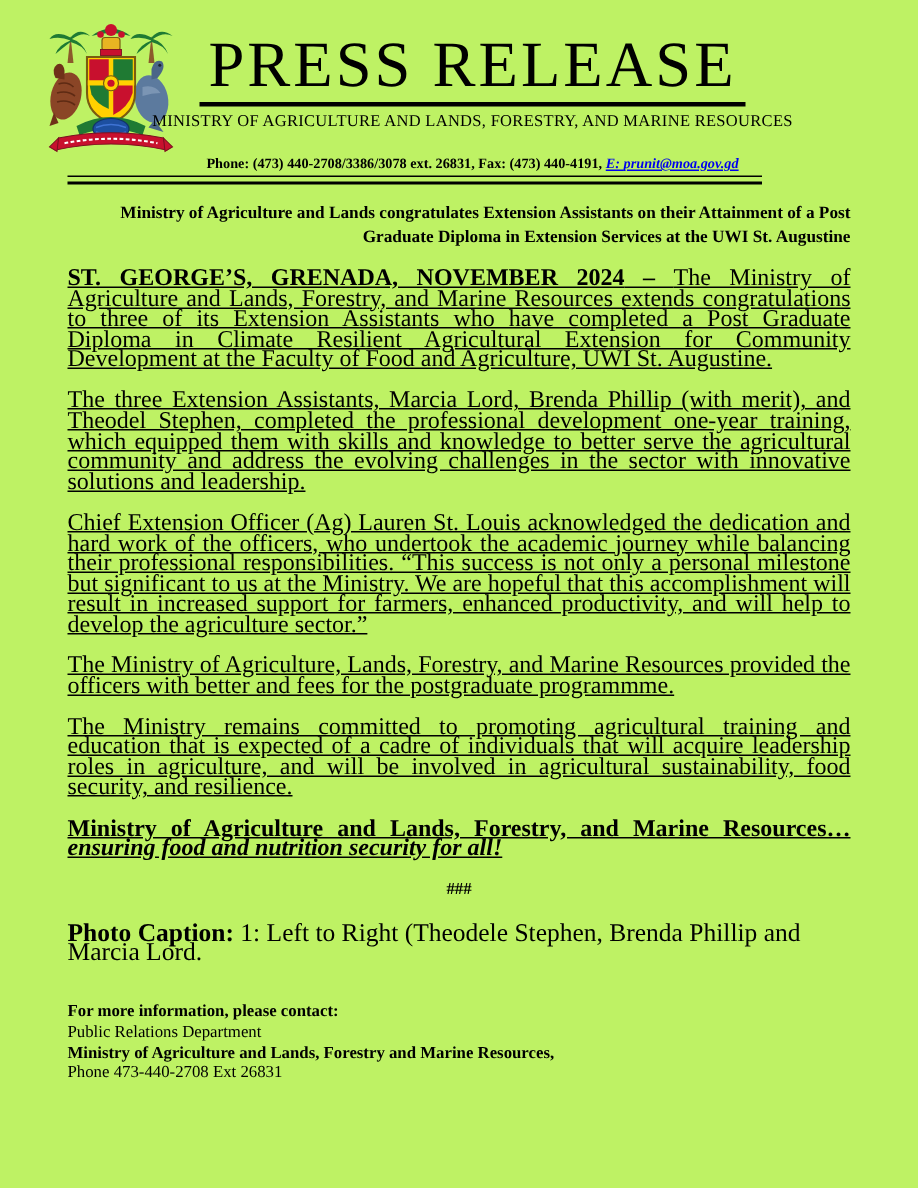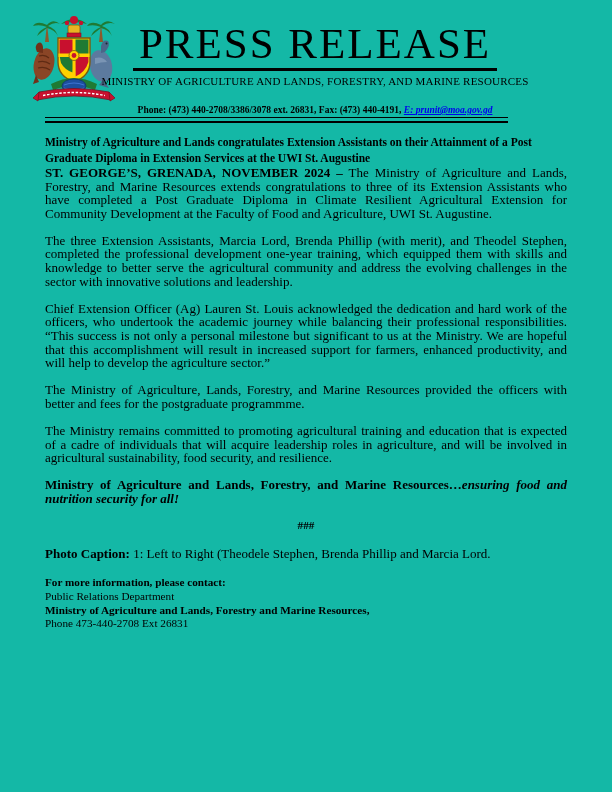--- a/index.html
+++ b/index.html
@@ -1,20 +1,20 @@
 <!DOCTYPE html>
 <html><head>
 <meta charset="utf-8">
 <style>
   * { margin:0; padding:0; box-sizing:border-box; }
   html,body { background:#e8e8e8; }
   body { font-family:"Liberation Serif","DejaVu Serif",serif; color:#000; }
   .page {
     position:relative; width:612px; height:792px; margin:0 auto;
-    background:#14b8a6; overflow:hidden;
+    background:#bef264; overflow:hidden;
   }
 
   
   .logo { position:absolute; left:31px; top:12px; width:86px; height:95px; }
   .header-text { position:absolute; left:45px; top:22px; width:540px; text-align:center; }
   .press-title {
     display:inline-block; font-size:43px; line-height:44px; letter-spacing:2px;
     border-bottom:3px solid #000; padding:0 6px 2px 6px; white-space:nowrap;
   }
   .ministry-line { font-size:11px; font-weight:normal; margin-top:4px; letter-spacing:0.2px; white-space:nowrap; }
@@ -23,29 +23,30 @@
   .phone-line .email-link { font-style:italic; }
 
   .double-rule {
     position:absolute; left:45px; top:117px; width:463px; height:6px;
     border-top:1.5px solid #000; border-bottom:2.5px solid #000;
   }
 
   
   .content { position:absolute; left:45px; top:134px; width:522px; }
   .headline {
-    font-weight:bold; text-align:left; font-size:11.5px; line-height:16px;
+    font-weight:bold; text-align:right; font-size:11.5px; line-height:16px;
+    margin-bottom:13px;
   }
   .body-par {
-    font-size:13px; line-height:13.6px; text-align:justify; margin-bottom:13.5px;
+    font-size:16px; line-height:13.6px; text-align:justify; margin-bottom:13.5px;text-decoration:underline;
   }
   .bold { font-weight:bold; }
   .bold-italic { font-weight:bold; font-style:italic; }
   .end-marker { text-align:center; font-weight:bold; font-size:11.2px; margin:14px 0 16px 0; }
-  .caption-par { font-size:13px; line-height:13.6px; margin-bottom:15px; }
+  .caption-par { font-size:17px; line-height:13.6px; margin-bottom:26px; }
   .contact-block { font-size:11.2px; line-height:13.8px; }
   .contact-line { display:block; }
   .contact-block .email-link { font-weight:bold; }
 </style>
 </head>
 <body>
 
 <div class="page">
 
   <div class="logo">

